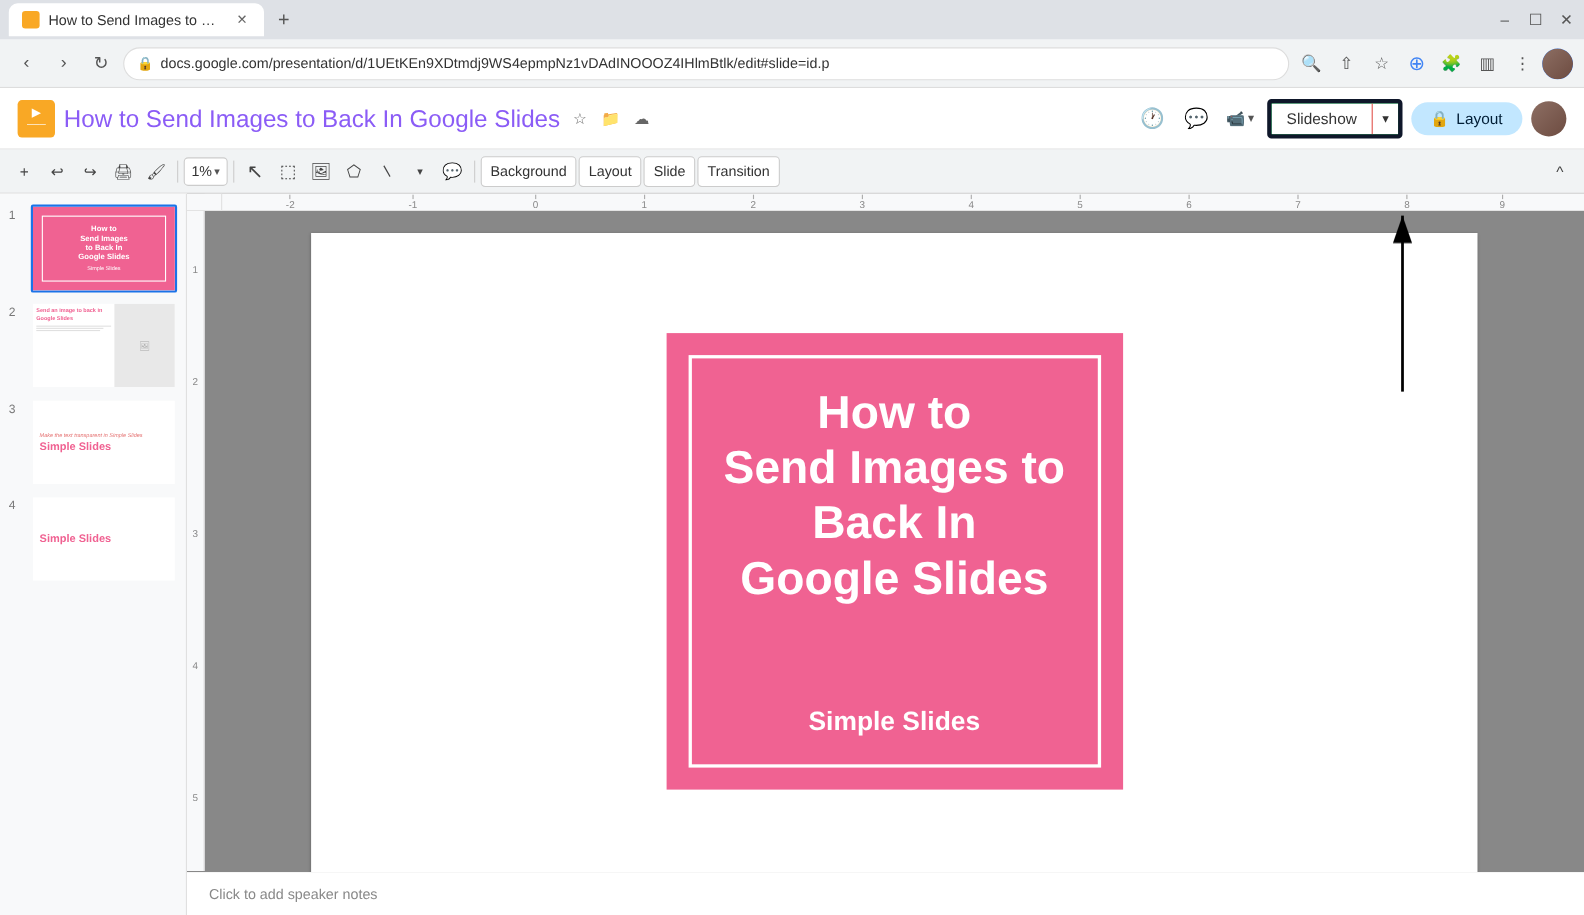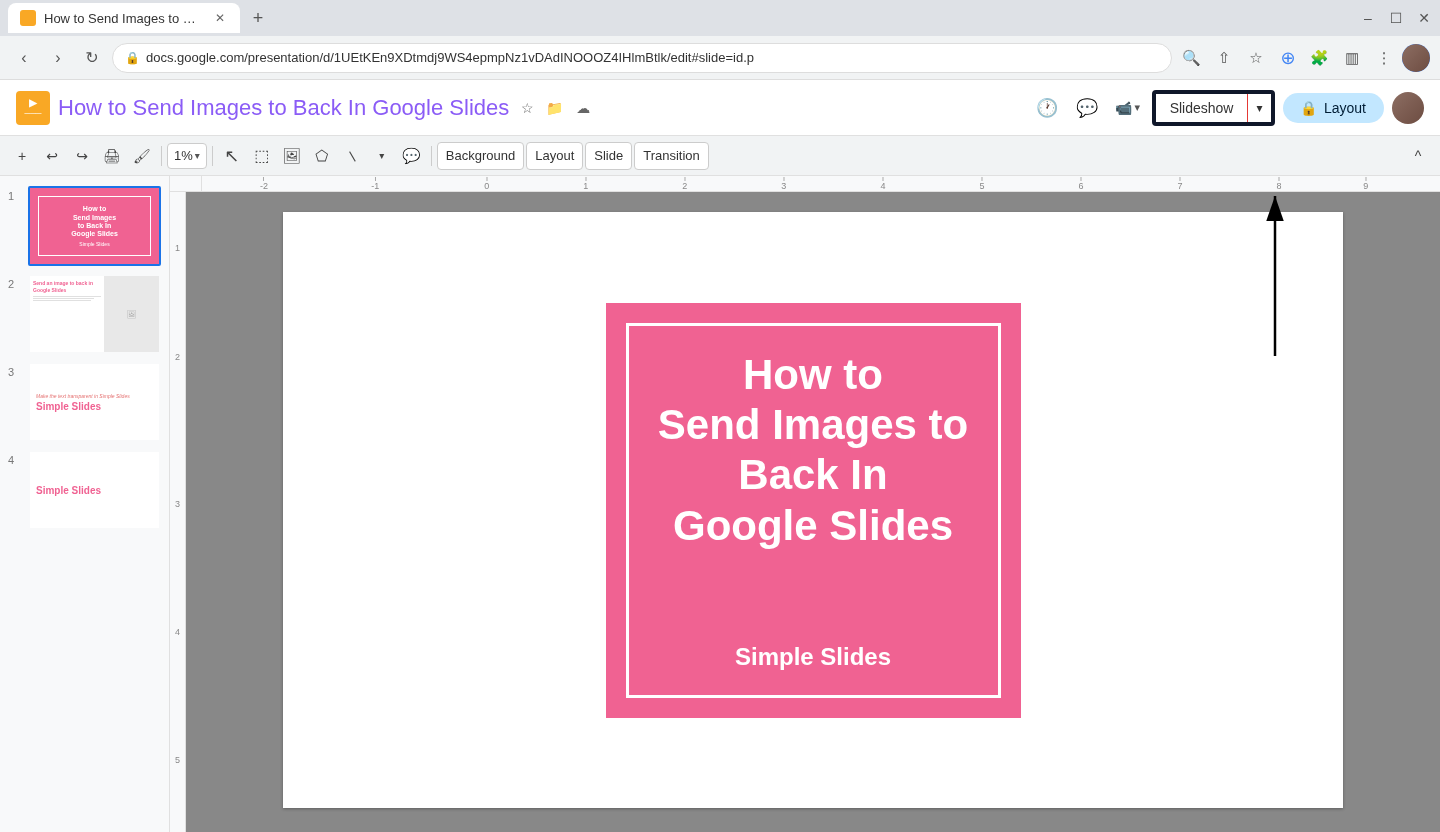--- a/index.html
+++ b/index.html
@@ -722,16 +722,19 @@
                   <marker id="arrowhead" markerWidth="10" markerHeight="7" refX="10" refY="3.5" orient="auto">
                     <polygon points="0 0, 10 3.5, 0 7" fill="#000"></polygon>
                   </marker>
                 </defs>
                 <line x1="25" y1="170" x2="25" y2="10" stroke="#000" stroke-width="2.5" marker-end="url(#arrowhead)"></line>
               </svg>
             </div>
           </div>
         </div>
 
+        <div class="speaker-notes">
+          <span>Click to add speaker notes</span>
+        </div>
       </div>
     </div>
   </div>
 </div>
 
 </body></html>

